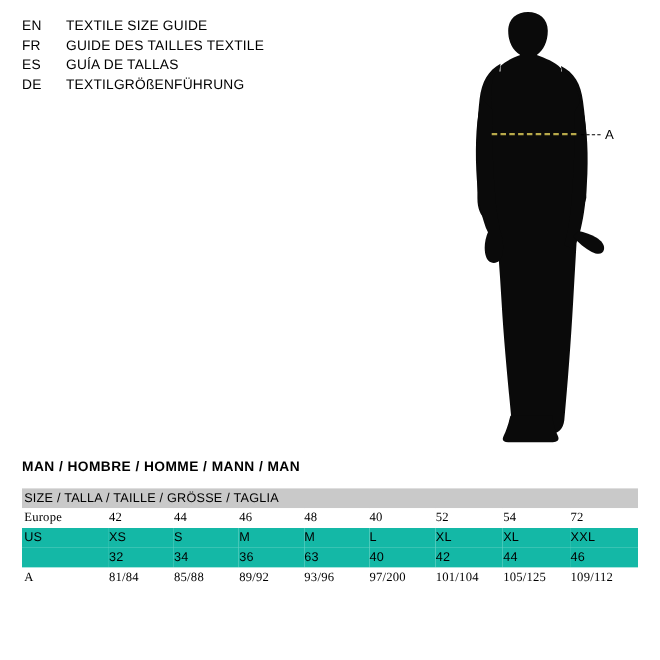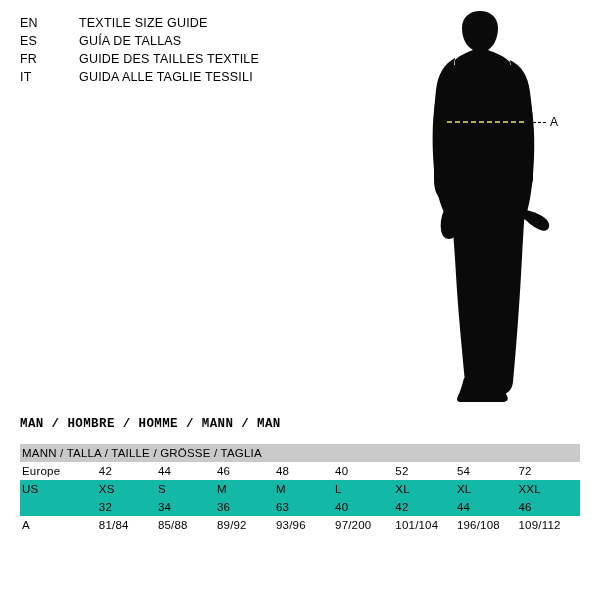--- a/index.html
+++ b/index.html
@@ -37,21 +37,20 @@
     letter-spacing: 0.2px;
   }
   .lang-code {
     width: 40px;
     flex: 0 0 40px;
     color: #000;
   }
   .lang-text {
     color: #000;
     white-space: nowrap;
-    margin-left: 19px;
   }
 
   
   .cat-block {
     position: absolute;
     left: 20px;
     top: 110px;
     width: 380px;
   }
   .cat-row {
@@ -89,21 +88,20 @@
   }
 
   
   .table-title {
     position: absolute;
     left: 20px;
     top: 417px;
     font-size: 12.5px;
     font-weight: bold;
     letter-spacing: 0.4px;
-    font-family: Liberation Mono, monospace;
   }
   table.size-table {
     position: absolute;
     left: 20px;
     top: 444px;
     width: 560px;
     border-collapse: collapse;
     font-size: 11.5px;
   }
   table.size-table td {
@@ -115,20 +113,21 @@
   }
   .row-head td {
     background: #c9c9c9;
     font-weight: normal;
   }
   .row-alt td {
     background: #14b8a6;
   }
   .row-plain td {
     background: #ffffff;
+    font-family: Liberation Serif, serif;
   }
   .col-label {
     width: 86px;
     padding-left: 2px !important;
   }
   .cell {
     width: 66px;
     text-align: left;
   }
   .footnote {
@@ -143,30 +142,30 @@
 <body>
 
 <div class="page">
 
   <div class="lang-block">
     <div class="lang-row">
       <span class="lang-code">EN</span>
       <span class="lang-text">TEXTILE SIZE GUIDE</span>
     </div>
     <div class="lang-row">
+      <span class="lang-code">FR</span>
+      <span class="lang-text">GUIDE DES TAILLES TEXTILE</span>
+    </div>
+    <div class="lang-row">
       <span class="lang-code">ES</span>
       <span class="lang-text">GUÍA DE TALLAS</span>
     </div>
     <div class="lang-row">
-      <span class="lang-code">FR</span>
-      <span class="lang-text">GUIDE DES TAILLES TEXTILE</span>
-    </div>
-    <div class="lang-row">
-      <span class="lang-code">IT</span>
-      <span class="lang-text">GUIDA ALLE TAGLIE TESSILI</span>
+      <span class="lang-code">DE</span>
+      <span class="lang-text">TEXTILGRÖßENFÜHRUNG</span>
     </div>
   </div>
 
 
   <div class="figure-wrap">
     <svg class="figure-svg" width="200" height="395" viewBox="0 0 200 395">
       <g fill="#0a0a0a">
 
         <path d="M62 18 C62 7 70 1 80 1 C90 1 98 7 98 18 C98 28 94 36 88 40 C96 43 104 46 110 52 L110 60 L55 60 L55 50 C60 45 68 42 73 40 C66 36 62 28 62 18 Z"></path>
 
@@ -190,21 +189,21 @@
     </svg>
     <div class="dash-lead"></div>
     <div class="measure-label">A</div>
   </div>
 
   <div class="table-title">MAN / HOMBRE / HOMME / MANN / MAN</div>
 
   <table class="size-table">
     <tbody>
       <tr class="row-head">
-        <td class="col-label" colspan="9">MANN / TALLA / TAILLE / GRÖSSE / TAGLIA</td>
+        <td class="col-label" colspan="9">SIZE / TALLA / TAILLE / GRÖSSE / TAGLIA</td>
       </tr>
 
       <tr class="row-plain">
         <td class="col-label">Europe</td>
         <td class="cell">42</td>
         <td class="cell">44</td>
         <td class="cell">46</td>
         <td class="cell">48</td>
         <td class="cell">40</td>
         <td class="cell">52</td>
@@ -237,20 +236,20 @@
       </tr>
 
       <tr class="row-plain">
         <td class="col-label">A</td>
         <td class="cell">81/84</td>
         <td class="cell">85/88</td>
         <td class="cell">89/92</td>
         <td class="cell">93/96</td>
         <td class="cell">97/200</td>
         <td class="cell">101/104</td>
-        <td class="cell">196/108</td>
+        <td class="cell">105/125</td>
         <td class="cell">109/112</td>
       </tr>
     </tbody>
   </table>
 
 
 </div>
 
 </body></html>

